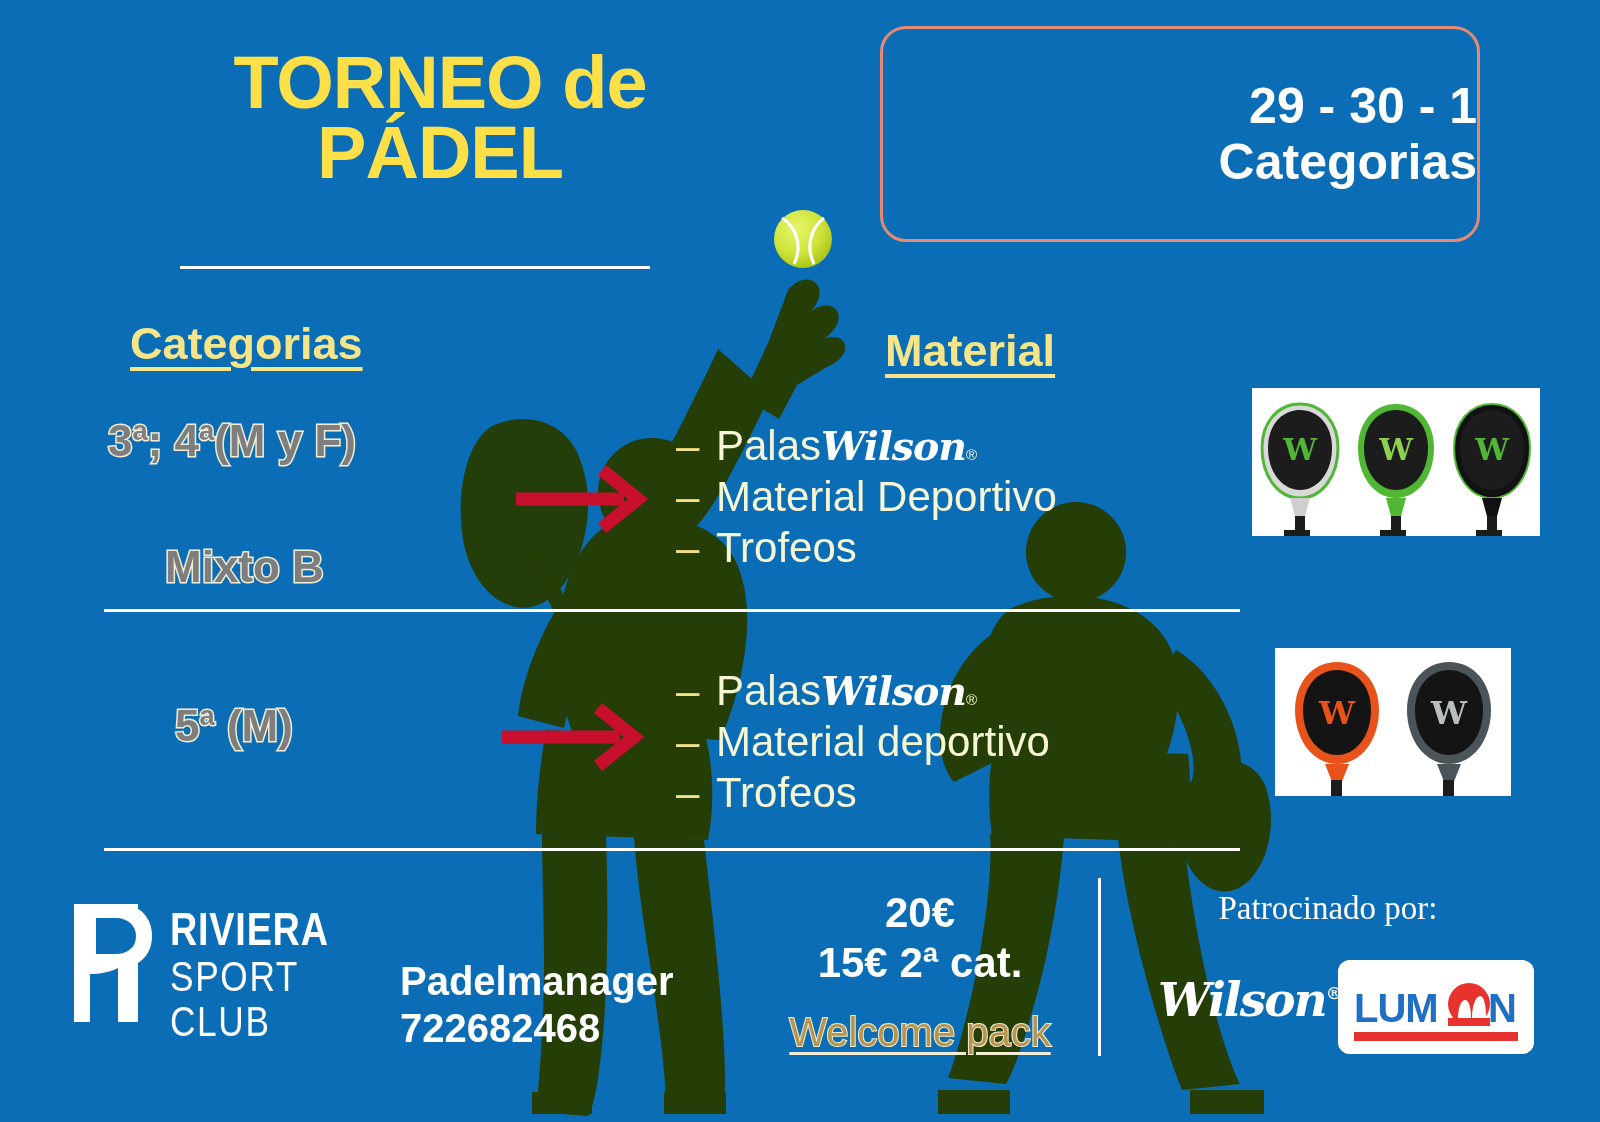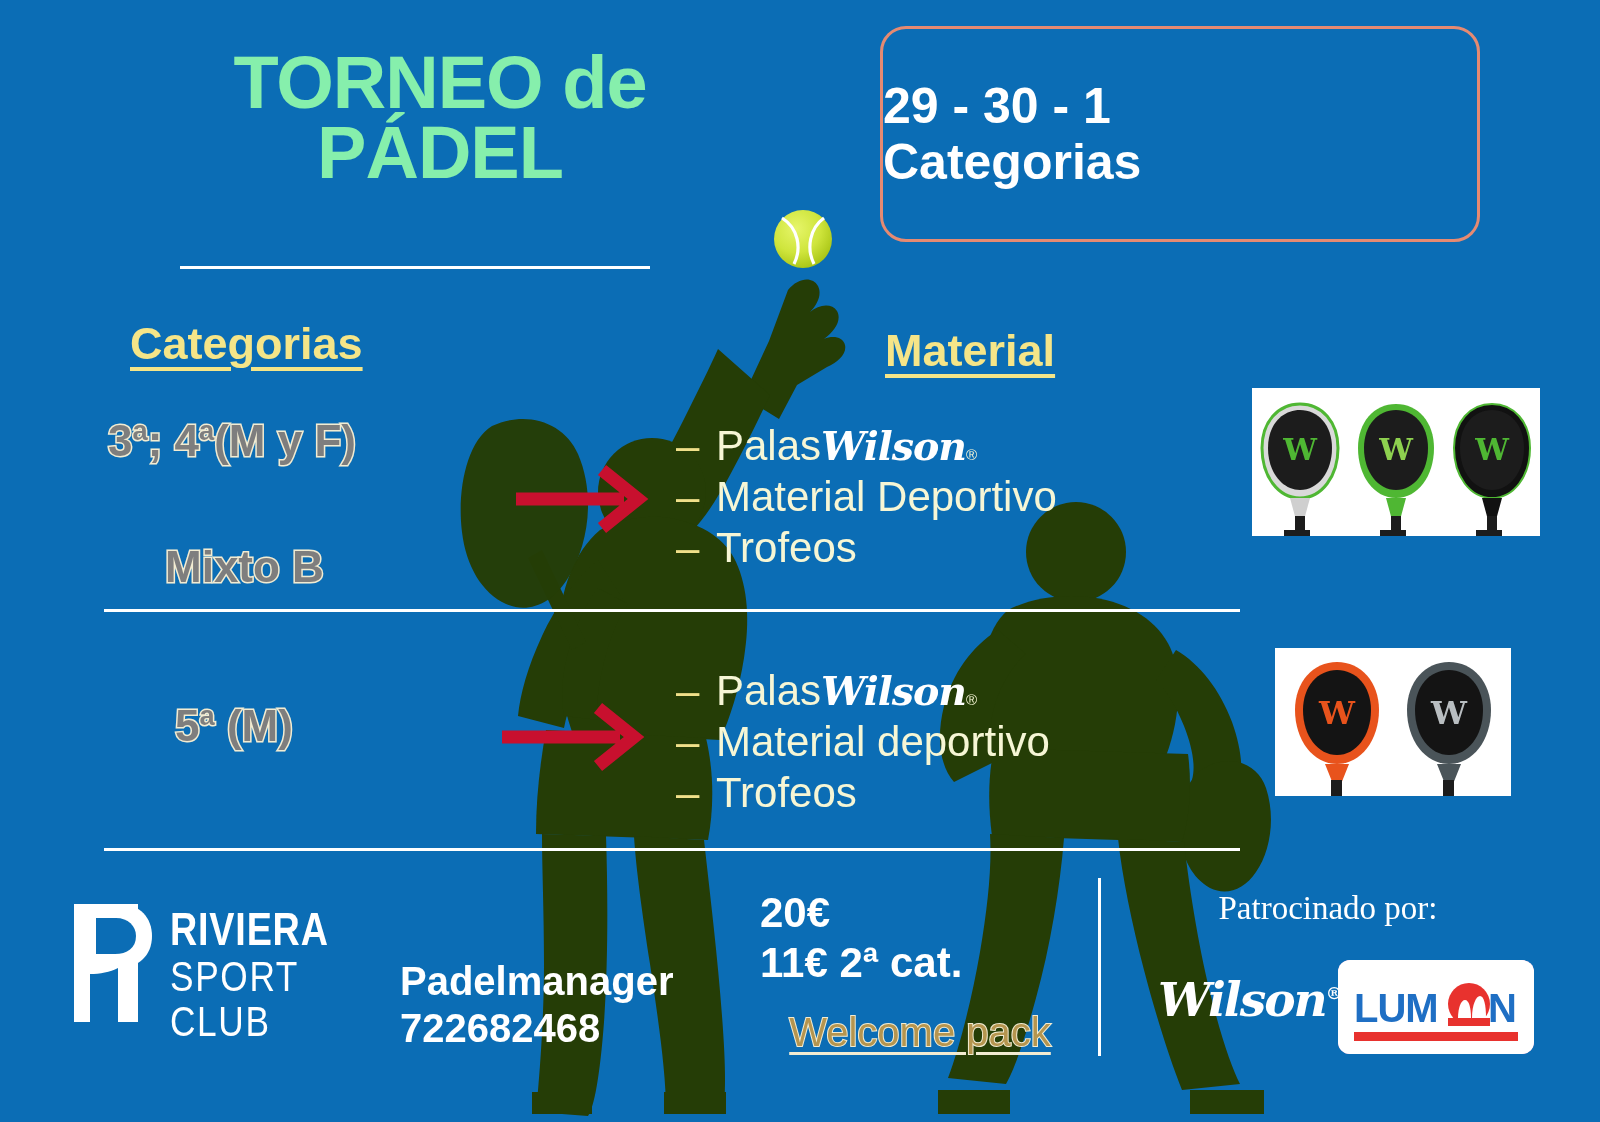--- a/index.html
+++ b/index.html
@@ -6,28 +6,28 @@
   body{width:1600px;height:1122px;overflow:hidden;font-family:"Liberation Sans",sans-serif;}
   #poster{position:relative;width:1600px;height:1122px;background:#0b6db5;overflow:hidden;}
 
   
   .silho{position:absolute;fill:#253d06;}
   #sil-server{left:420px;top:230px;width:520px;height:890px;}
   #sil-receiver{left:890px;top:490px;width:430px;height:640px;}
 
   
   #title{position:absolute;left:120px;top:48px;width:640px;text-align:center;
-         color:#86efac;font-weight:bold;font-size:74px;line-height:0.95;letter-spacing:-1px;}
+         color:#fde047;font-weight:bold;font-size:74px;line-height:0.95;letter-spacing:-1px;}
   #title .l2{display:block;}
   #title-rule{position:absolute;left:180px;top:266px;width:470px;height:3px;background:#ffffff;}
 
   
   #date-box{position:absolute;left:880px;top:26px;width:600px;height:216px;
             border:3px solid #e58a72;border-radius:26px;box-sizing:border-box;
-            display:flex;flex-direction:column;align-items:flex-start;justify-content:center;
+            display:flex;flex-direction:column;align-items:flex-end;justify-content:center;
             color:#ffffff;font-size:50px;font-weight:bold;line-height:1.12;}
 
   
   #ball{position:absolute;left:772px;top:208px;width:62px;height:62px;}
 
   
   .head-underline{position:absolute;font-weight:bold;color:#f5e588;
        text-decoration:underline;text-decoration-thickness:4px;text-underline-offset:8px;}
   #cat-head{left:130px;top:318px;font-size:45px;}
   #prem-head{left:885px;top:325px;font-size:45px;}
@@ -74,21 +74,21 @@
   #riv-l1{font-size:46px;font-weight:bold;letter-spacing:1px;line-height:1;
           font-family:"Liberation Sans Narrow","Liberation Sans",sans-serif;transform:scaleX(0.82);transform-origin:left;}
   #riv-l2{font-size:43px;letter-spacing:2px;line-height:1.05;margin-top:2px;
           font-family:"Liberation Sans Narrow","Liberation Sans",sans-serif;transform:scaleX(0.82);transform-origin:left;}
 
   
   #insc-body{position:absolute;left:400px;top:958px;width:320px;
       color:#ffffff;font-size:40px;font-weight:bold;line-height:1.18;}
 
   
-  #prices{position:absolute;left:760px;top:888px;width:320px;
+  #prices{position:absolute;left:760px;top:888px;width:320px;text-align:center;
       color:#ffffff;font-size:42px;font-weight:bold;line-height:1.2;}
   #welcome{position:absolute;left:760px;top:1010px;width:320px;text-align:center;
       color:#b5954f;font-size:40px;-webkit-text-stroke:2px #f2ecd2;paint-order:stroke fill;
       text-decoration:underline;text-decoration-thickness:3px;text-underline-offset:6px;}
 
   
   #spons-head{position:absolute;left:1128px;top:890px;width:400px;text-align:center;
       color:#ffffff;font-size:33px;font-family:"Liberation Serif",serif;}
   #wilson-logo{position:absolute;left:1158px;top:960px;width:190px;height:66px;
       color:#ffffff;font-family:"DejaVu Serif",serif;font-weight:bold;font-style:italic;
@@ -298,21 +298,21 @@
     </div>
   </div>
 
   <div id="insc-body">
     <div>Padelmanager</div>
     <div>722682468</div>
   </div>
 
   <div id="prices">
     <div>20€</div>
-    <div>11€ 2ª cat.</div>
+    <div>15€ 2ª cat.</div>
   </div>
   <div id="spons-head">Patrocinado por:</div>
 
   <div id="welcome">Welcome pack</div>
   <div id="wilson-logo">
     <span>Wilson</span><span class="reg">®</span>
   </div>
 
   <div id="lumon">
     <svg viewBox="0 0 196 94" width="196" height="94">

